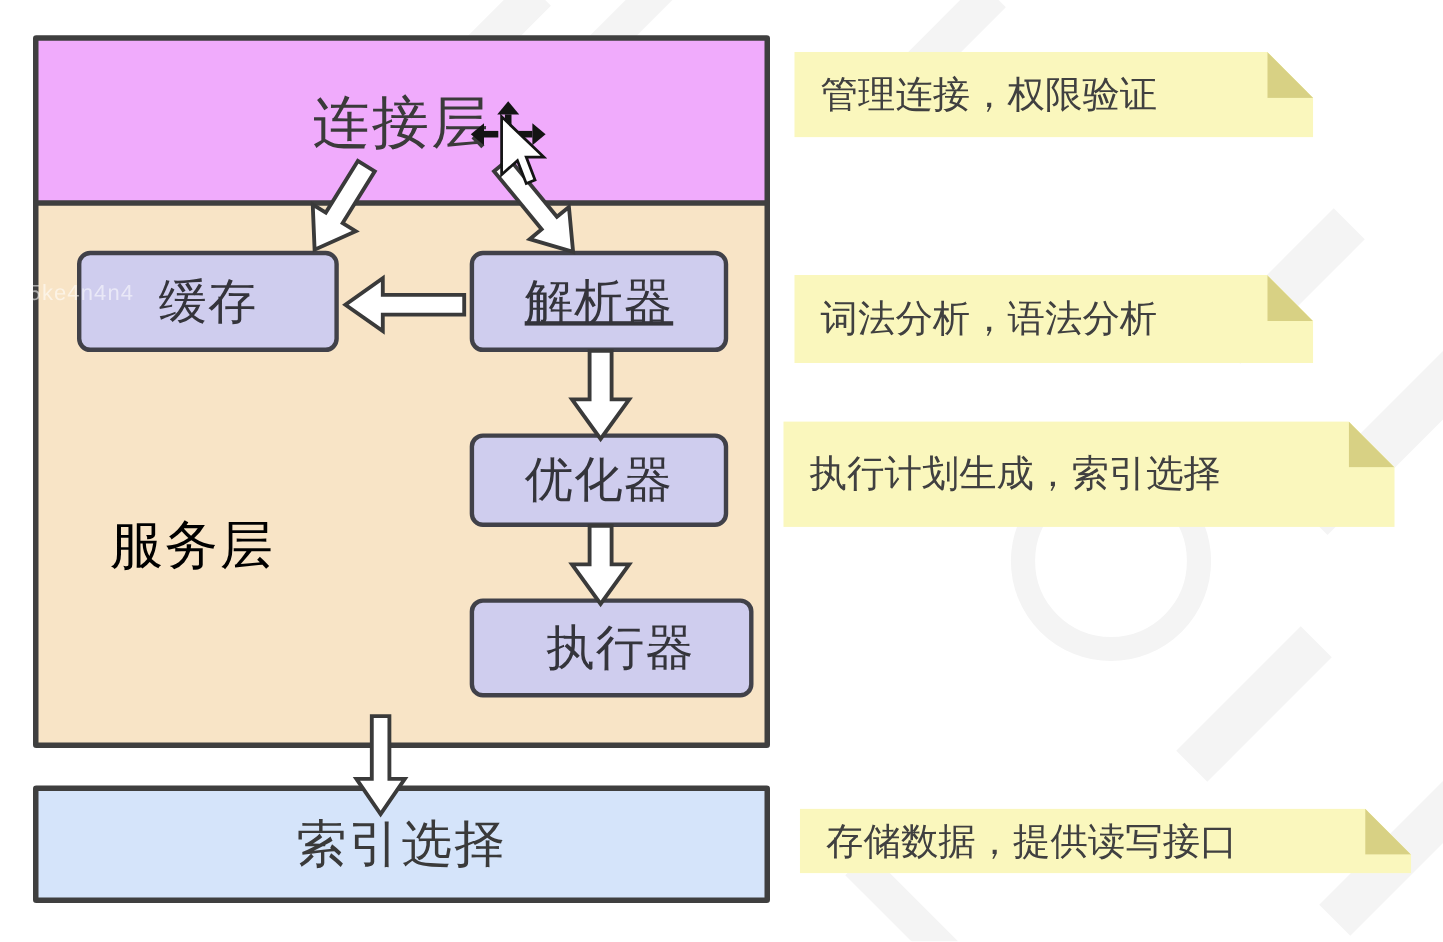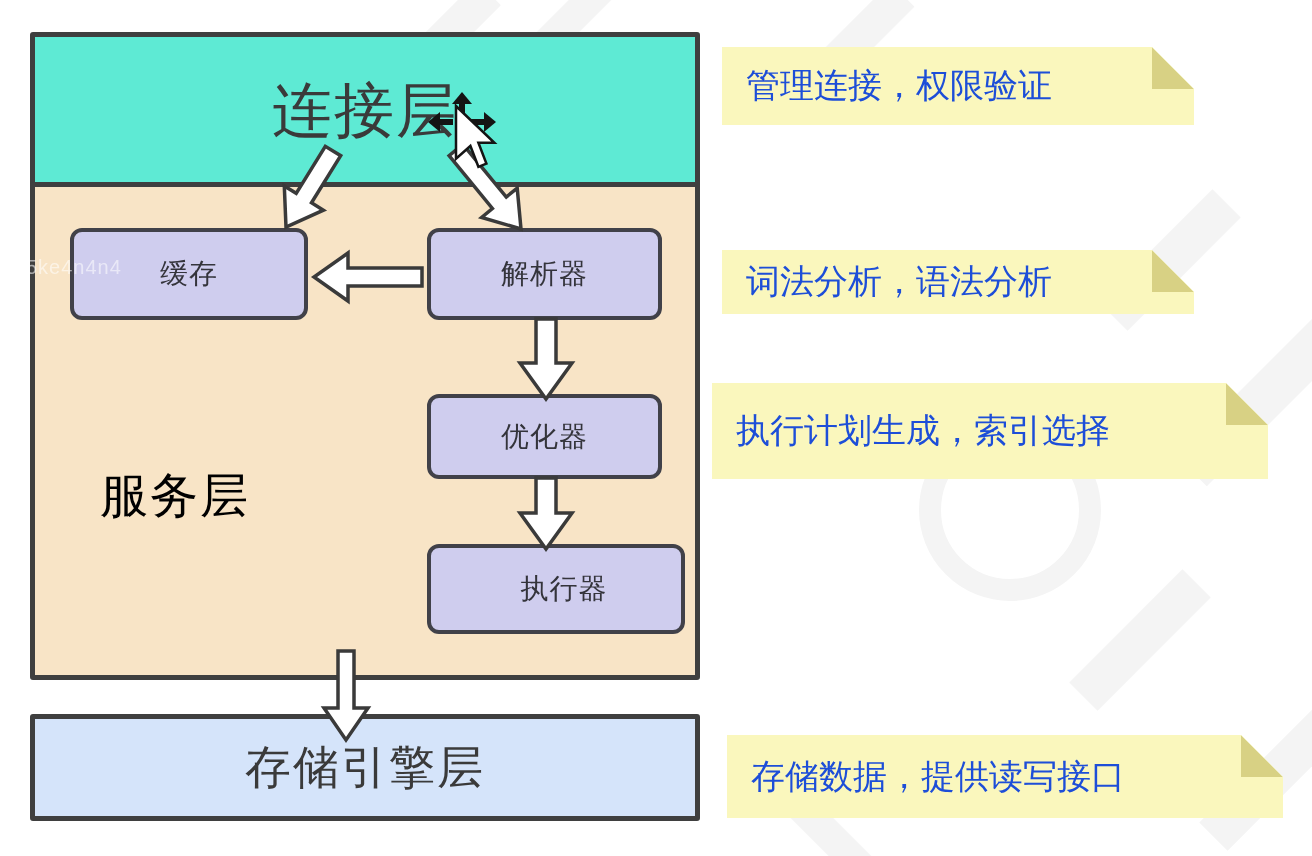--- a/index.html
+++ b/index.html
@@ -4,44 +4,44 @@
 <style>
   html,body{margin:0;padding:0;background:#ffffff;}
   body{font-family:"Liberation Sans","DejaVu Sans",sans-serif;}
   #canvas{position:relative;width:1312px;height:856px;background:#ffffff;overflow:hidden;}
 
   #watermark-svg{position:absolute;left:0;top:0;z-index:0;}
 
   .layer{position:absolute;border:5px solid #3f3f3f;box-sizing:border-box;
          display:flex;align-items:center;justify-content:center;
          color:#3a3a3a;border-radius:3px;z-index:1;}
-  #connection-layer{left:30px;top:32px;width:670px;height:159px;background:#5eead4;font-size:60px;letter-spacing:2px;}
+  #connection-layer{left:30px;top:32px;width:670px;height:159px;background:#f0abfc;font-size:52px;letter-spacing:2px;}
   #service-layer{left:30px;top:182px;width:670px;height:498px;background:#f8e4c6;}
   #storage-layer{left:30px;top:714px;width:670px;height:107px;background:#d5e4fa;font-size:46px;letter-spacing:2px;}
 
   #service-label{position:absolute;left:100px;top:464px;font-size:48px;color:#000000;z-index:1;letter-spacing:2px;}
 
   .component{position:absolute;border:4px solid #414149;box-sizing:border-box;border-radius:12px;
              background:#cfcdee;display:flex;align-items:center;justify-content:center;
-             font-size:28px;color:#34343b;z-index:1;letter-spacing:1px;}
+             font-size:44px;color:#34343b;z-index:1;letter-spacing:1px;}
   #cache{left:70px;top:228px;width:238px;height:92px;}
-  #parser{left:427px;top:228px;width:235px;height:92px;}
+  #parser{left:427px;top:228px;width:235px;height:92px;text-decoration:underline;}
   #optimizer{left:427px;top:394px;width:235px;height:85px;font-family:Liberation Mono, monospace;}
   #executor{left:427px;top:544px;width:258px;height:90px;padding-left:16px;}
 
   .note{position:absolute;background:#faf7bd;display:flex;align-items:center;
-        color:#1d4ed8;font-size:34px;padding-left:24px;box-sizing:border-box;z-index:1;
+        color:#404040;font-size:34px;padding-left:24px;box-sizing:border-box;z-index:1;
         clip-path:polygon(0 0, calc(100% - 42px) 0, 100% 42px, 100% 100%, 0 100%);}
   .note .fold{position:absolute;top:0;right:0;width:42px;height:42px;background:#d8d184;
               clip-path:polygon(0 0, 100% 100%, 0 100%);}
   #note-0{left:722px;top:47px;width:472px;height:78px;}
-  #note-1{left:722px;top:250px;width:472px;height:64px;}
+  #note-1{left:722px;top:250px;width:472px;height:80px;}
   #note-2{left:712px;top:383px;width:556px;height:96px;}
   #note-3{left:714px;top:550px;width:472px;height:82px;}
-  #note-4{left:727px;top:735px;width:556px;height:83px;}
+  #note-4{left:727px;top:735px;width:556px;height:59px;}
 
   #watermark-id{position:absolute;left:26px;top:256px;font-size:20px;z-index:1;
                 color:rgba(255,255,255,0.55);letter-spacing:1px;}
 
   #overlay-svg{position:absolute;left:0;top:0;z-index:2;pointer-events:none;}
   .block-arrow{fill:#ffffff;stroke:#3a3a3a;stroke-width:3.5;stroke-linejoin:miter;}
   .cursor-cross{fill:#141414;}
   .cursor-pointer{fill:#ffffff;stroke:#141414;stroke-width:2.5;stroke-linejoin:miter;}
 </style>
 </head>
@@ -77,21 +77,21 @@
     <span>解析器</span>
   </div>
   <div class="component" id="optimizer">
     <span>优化器</span>
   </div>
   <div class="component" id="executor">
     <span>执行器</span>
   </div>
 
   <div class="layer" id="storage-layer">
-    <span>存储引擎层</span>
+    <span>索引选择</span>
   </div>
 
   <div class="note" id="note-0">
     <span>管理连接，权限验证</span>
     <i class="fold"></i>
   </div>
   <div class="note" id="note-1">
     <span>词法分析，语法分析</span>
     <i class="fold"></i>
   </div>

